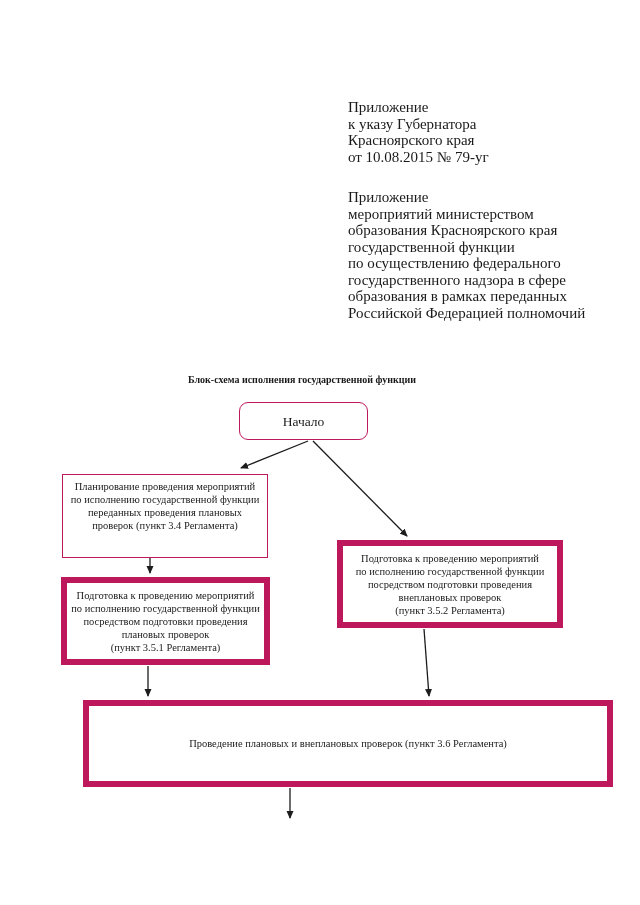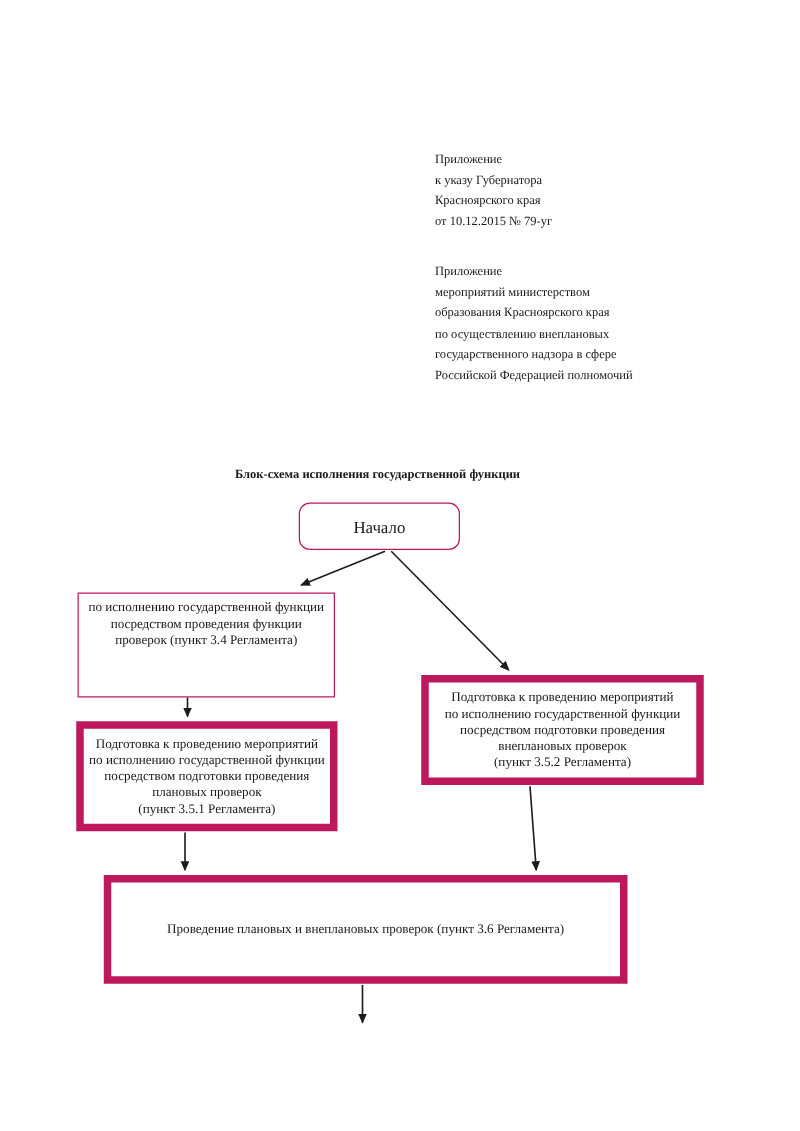--- a/index.html
+++ b/index.html
@@ -8,24 +8,23 @@
     width: 640px;
     height: 905px;
     background: #ffffff;
     font-family: "Liberation Serif", "DejaVu Serif", serif;
     color: #1a1a1a;
     overflow: hidden;
   }
   .annex {
     position: absolute;
     left: 348px;
-    font-size: 10px;
+    font-size: 15px;
     line-height: 16.5px;
     white-space: nowrap;
-    margin-top: 21px;
   }
   .annex-1 { top: 99px; }
   .annex-2 { top: 189px; }
   .chart-title {
     position: absolute;
     left: 188px;
     top: 374px;
     font-size: 10px;
     font-weight: bold;
     white-space: nowrap;
@@ -42,59 +41,62 @@
   .node-start {
     left: 239px; top: 402px; width: 129px; height: 38px;
     border-radius: 9px;
     border-width: 1.5px;
     display: flex; align-items: center; justify-content: center;
     font-size: 13.5px;
   }
   .node-planning       { left: 62px;  top: 474px; width: 206px; height: 84px; padding-top: 5px; border-width: 1.5px; }
   .node-prep-planned   { left: 61px;  top: 577px; width: 209px; height: 88px; padding-top: 6px; }
   .node-prep-unplanned { left: 337px; top: 540px; width: 226px; height: 88px; padding-top: 6px; }
-  .node-conduct        { left: 83px;  top: 700px; width: 419px; height: 87px; padding-top: 31px; }
+  .node-conduct        { left: 83px;  top: 700px; width: 530px; height: 87px; padding-top: 31px; }
   .arrows {
     position: absolute;
     left: 0; top: 0;
     width: 640px; height: 905px;
     pointer-events: none;
   }
   .arrows line { stroke: #1c1c1c; stroke-width: 1.3; }
 </style>
 </head>
 <body>
 
 <div class="page">
 
   <div class="annex annex-1">
       <div>Приложение</div>
       <div>к указу Губернатора</div>
       <div>Красноярского края</div>
-      <div>от 10.12.2015 № 79-уг</div>
+      <div>от 10.08.2015 № 79-уг</div>
     </div>
 
   <div class="annex annex-2">
       <div>Приложение</div>
       <div>мероприятий министерством</div>
       <div>образования Красноярского края</div>
-      <div>по осуществлению внеплановых</div>
+      <div>государственной функции</div>
+      <div>по осуществлению федерального</div>
       <div>государственного надзора в сфере</div>
+      <div>образования в рамках переданных</div>
       <div>Российской Федерацией полномочий</div>
     </div>
 
   <div class="chart-title">Блок-схема исполнения государственной функции</div>
 
   <div class="node node-start">
     <span>Начало</span>
   </div>
 
   <div class="node node-planning">
+      <div>Планирование проведения мероприятий</div>
       <div>по исполнению государственной функции</div>
-      <div>посредством проведения функции</div>
+      <div>переданных проведения плановых</div>
       <div>проверок (пункт 3.4 Регламента)</div>
     </div>
 
   <div class="node node-prep-planned">
       <div>Подготовка к проведению мероприятий</div>
       <div>по исполнению государственной функции</div>
       <div>посредством подготовки проведения</div>
       <div>плановых проверок</div>
       <div>(пункт 3.5.1 Регламента)</div>
     </div>

